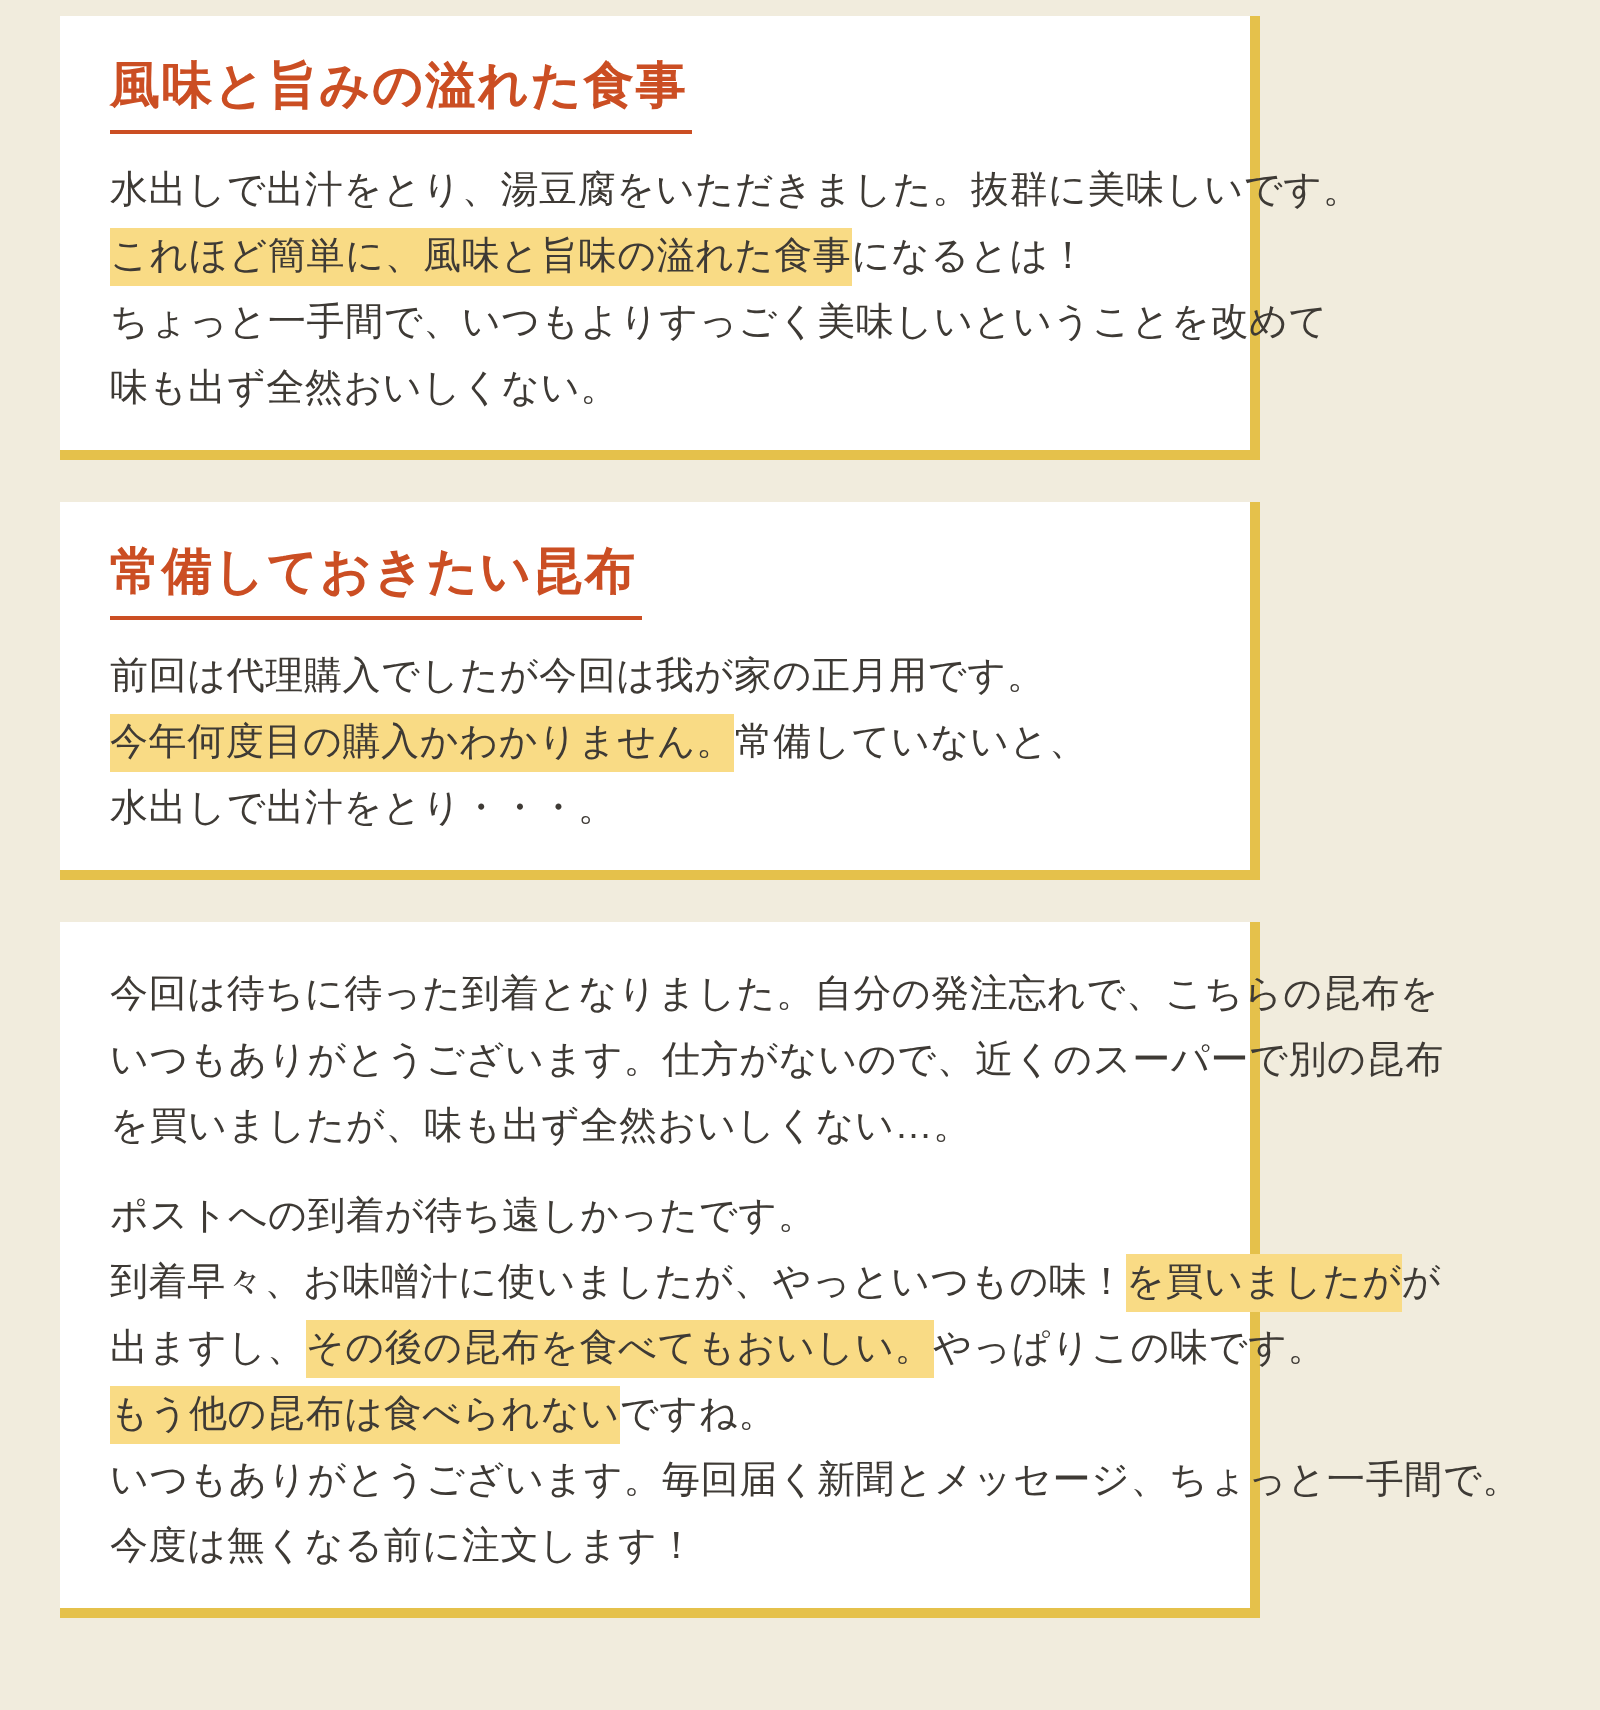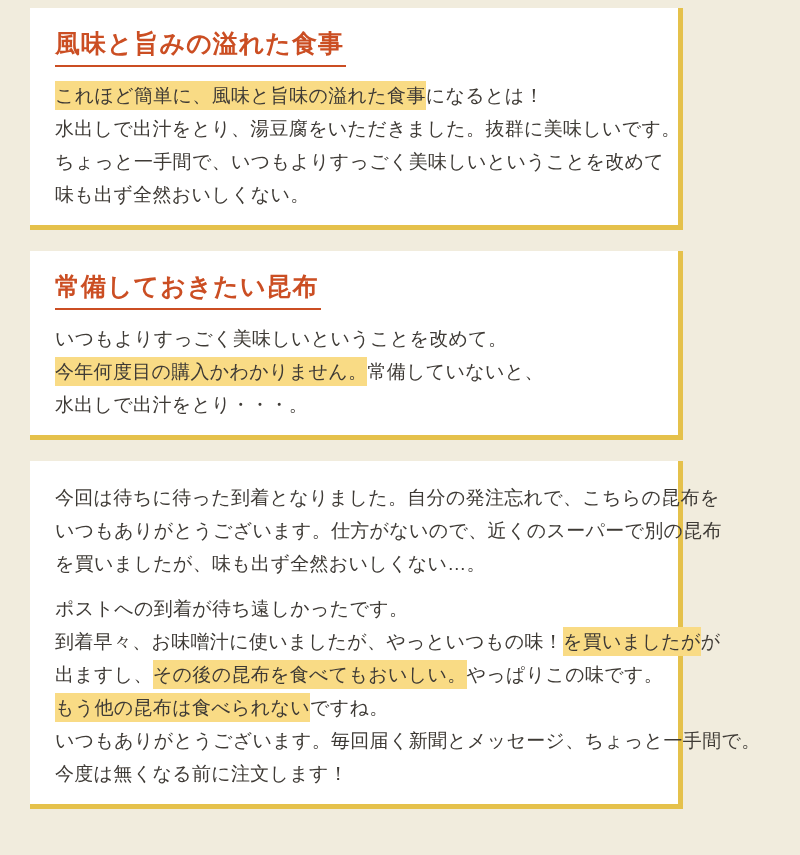--- a/index.html
+++ b/index.html
@@ -15,21 +15,21 @@
     overflow: hidden;
   }
   .page {
     width: 800px;
     min-height: 855px;
     padding-top: 8px;
     box-sizing: border-box;
   }
   .card {
     background: var(--card-bg, #ffffff);
-    width: 653px;
+    width: 600px;
     margin: 0 0 21px 30px;
     box-sizing: border-box;
     border-right: 5px solid var(--card-border, #e5c14b);
     border-bottom: 5px solid var(--card-border, #e5c14b);
     padding: 20px 12px 14px 25px;
   }
   .card-heading {
     display: inline-block;
     margin: 0 0 12px 0;
     font-size: 25px;
@@ -57,27 +57,27 @@
     background: var(--highlight-color, #f9db85);
     padding: 4px 0;
   }
 </style>
 </head>
 <body>
 
 <div class="page">
   <div id="cards">
       <section class="card"><h2 class="card-heading">風味と旨みの溢れた食事</h2><div class="para">
+          <div class="line"><span>水出しで出汁をとり、湯豆腐をいただきました。抜群に美味しいです。</span></div>
           <div class="line"><span class="hl">これほど簡単に、風味と旨味の溢れた食事</span><span>になるとは！</span></div>
-          <div class="line"><span>水出しで出汁をとり、湯豆腐をいただきました。抜群に美味しいです。</span></div>
           <div class="line"><span>ちょっと一手間で、いつもよりすっごく美味しいということを改めて</span></div>
           <div class="line"><span>味も出ず全然おいしくない。</span></div>
         </div></section>
       <section class="card"><h2 class="card-heading">常備しておきたい昆布</h2><div class="para">
-          <div class="line"><span>いつもよりすっごく美味しいということを改めて。</span></div>
+          <div class="line"><span>前回は代理購入でしたが今回は我が家の正月用です。</span></div>
           <div class="line"><span class="hl">今年何度目の購入かわかりません。</span><span>常備していないと、</span></div>
           <div class="line"><span>水出しで出汁をとり・・・。</span></div>
         </div></section>
       <section class="card"><div class="para">
           <div class="line"><span>今回は待ちに待った到着となりました。自分の発注忘れで、こちらの昆布を</span></div>
           <div class="line"><span>いつもありがとうございます。仕方がないので、近くのスーパーで別の昆布</span></div>
           <div class="line"><span>を買いましたが、味も出ず全然おいしくない…。</span></div>
         </div><div class="para">
           <div class="line"><span>ポストへの到着が待ち遠しかったです。</span></div>
           <div class="line"><span>到着早々、お味噌汁に使いましたが、やっといつもの味！</span><span class="hl">を買いましたが</span><span>が</span></div>

